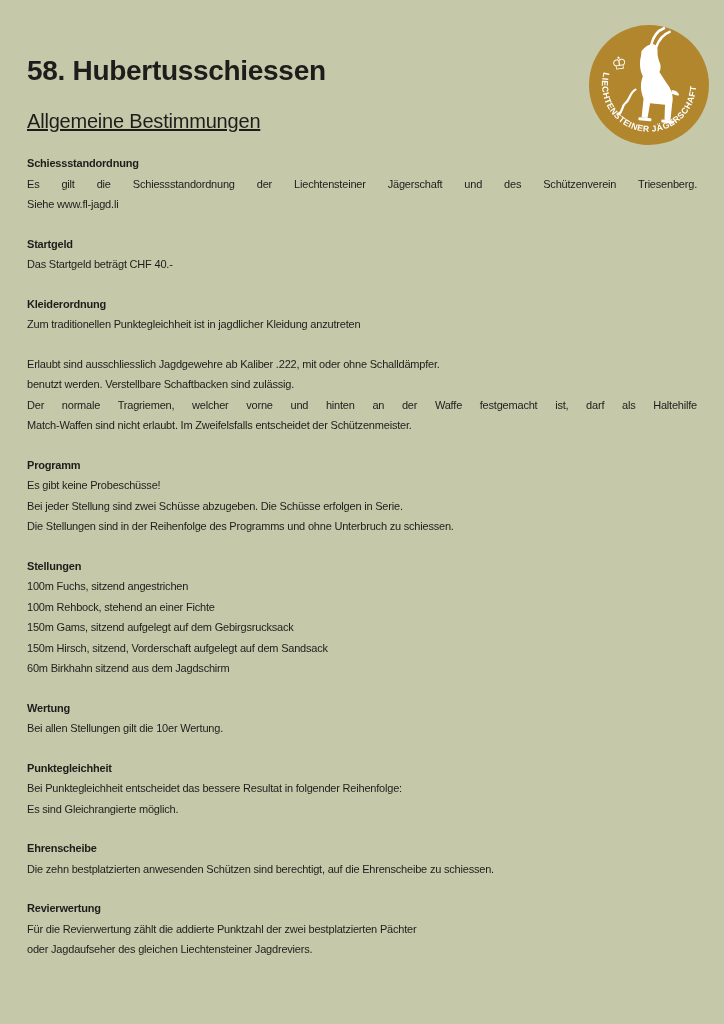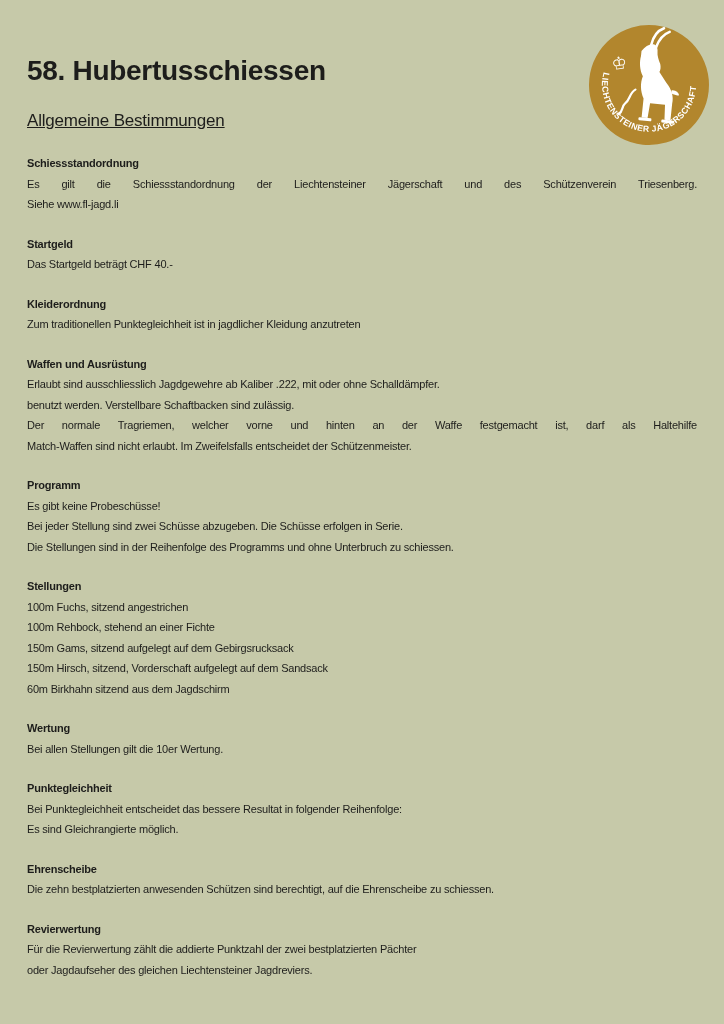--- a/index.html
+++ b/index.html
@@ -14,21 +14,21 @@
   .content{padding:0 27px;position:relative;z-index:1}
   .title{
     padding-top:56px;
     font-size:28px;
     font-weight:bold;
     letter-spacing:-0.3px;
     line-height:1.1;
   }
   .subtitle{
     margin-top:24px;
-    font-size:17px;
+    font-size:20px;
     line-height:20.5px;
     text-decoration:underline;
     letter-spacing:-0.2px;
   }
   .section{margin-top:19px}
   .section.first{margin-top:22px}
   .heading,.line{
     font-size:11px;
     line-height:20.5px;
     letter-spacing:-0.2px;
@@ -86,21 +86,20 @@
       </section>
       <section class="section">
         <div class="heading">Startgeld</div>
         <div class="line">Das Startgeld beträgt CHF 40.-</div>
       </section>
       <section class="section">
         <div class="heading">Kleiderordnung</div>
         <div class="line">Zum traditionellen Punktegleichheit ist in jagdlicher Kleidung anzutreten</div>
       </section>
       <section class="section">
-        <div class="heading">Waffen und Ausrüstung</div>
         <div class="line"><span>Erlaubt sind ausschliesslich </span><span class="bold">Jagdgewehre ab Kaliber .222,</span><span> mit oder ohne Schalldämpfer.</span></div>
         <div class="line">benutzt werden. Verstellbare Schaftbacken sind zulässig.</div>
         <div class="line justify">Der normale Tragriemen, welcher vorne und hinten an der Waffe festgemacht ist, darf als Haltehilfe</div>
         <div class="line">Match-Waffen sind nicht erlaubt. Im Zweifelsfalls entscheidet der Schützenmeister.</div>
       </section>
       <section class="section">
         <div class="heading">Programm</div>
         <div class="line">Es gibt keine Probeschüsse!</div>
         <div class="line">Bei jeder Stellung sind zwei Schüsse abzugeben. Die Schüsse erfolgen in Serie.</div>
         <div class="line">Die Stellungen sind in der Reihenfolge des Programms und ohne Unterbruch zu schiessen.</div>

